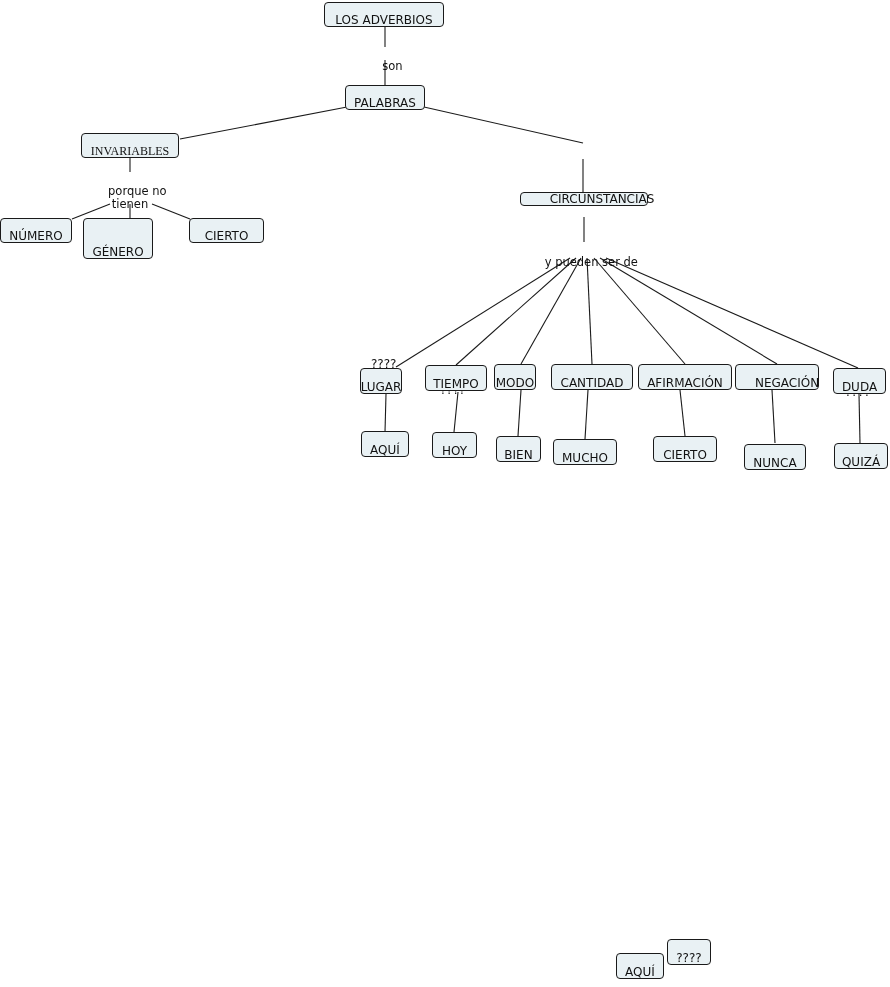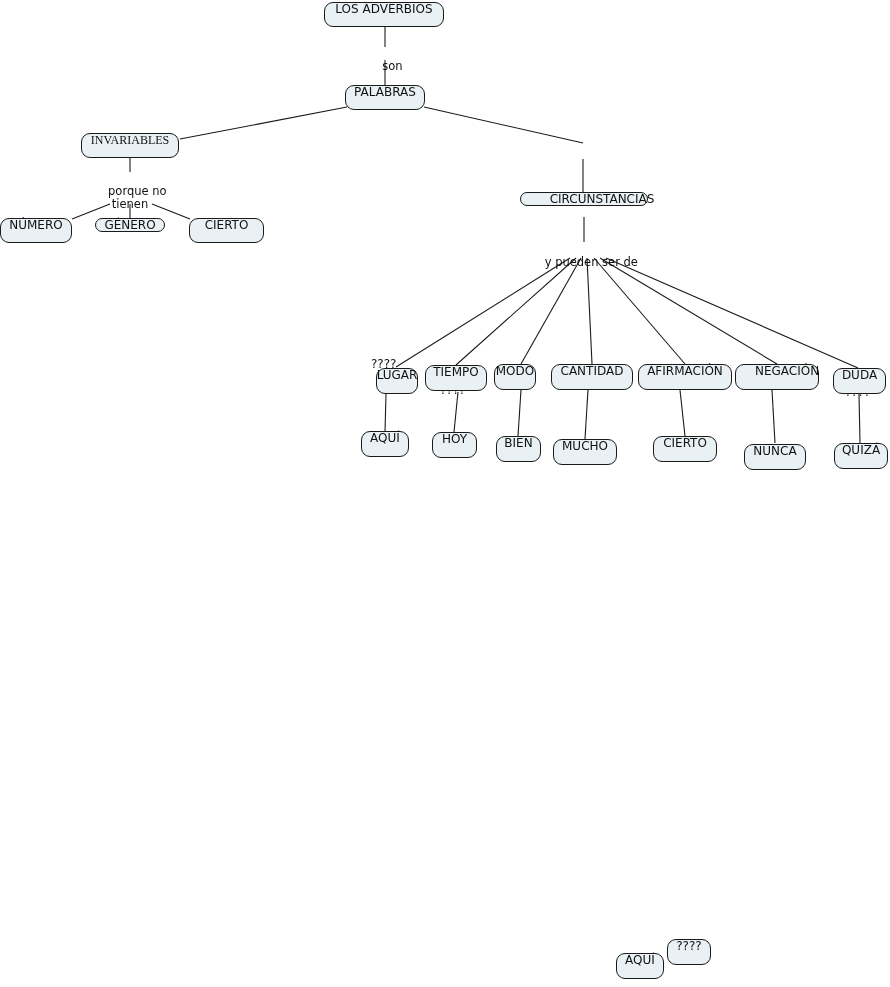--- a/index.html
+++ b/index.html
@@ -27,26 +27,26 @@
     width: 890px;
     height: 987px;
     pointer-events: none;
     z-index: 1;
   }
   .node {
     position: absolute;
     box-sizing: border-box;
     background: #e9f1f4;
     border: 1px solid #1a1a1a;
-    border-radius: 9px;
+    border-radius: 4px;
     color: #111111;
     font-size: 12px;
     line-height: 1;
     display: flex;
-    align-items: flex-start;
+    align-items: flex-end;
     justify-content: center;
     white-space: nowrap;
     z-index: 3;
     padding: 0 8px;
   }
   .linklabel {
     position: absolute;
     color: #111111;
     font-size: 11.5px;
     line-height: 13px;
@@ -125,21 +125,21 @@
 
   <div class="linklabel" style="left:80px; top:172px; width:100px;">
     <span>porque no
 tienen</span>
   </div>
 
   <div class="node" style="left:0px; top:218px; width:72px; height:25px;">
     <span>NÚMERO</span>
   </div>
 
-  <div class="node" style="left:95px; top:218px; width:70px; height:14px;">
+  <div class="node" style="left:83px; top:218px; width:70px; height:41px;">
     <span>GÉNERO</span>
   </div>
 
   <div class="node" style="left:189px; top:218px; width:75px; height:25px;">
     <span>CIERTO</span>
   </div>
 
 
   <div class="node" style="left:520px; top:192px; width:128px; height:14px;padding-left:44px;">
     <span>CIRCUNSTANCIAS</span>
@@ -152,21 +152,21 @@
   <div class="qmark" style="left:371px; top:358px;">
     <span>????</span>
   </div>
   <div class="qmark" style="left:440px; top:384px;">
     <span>????</span>
   </div>
   <div class="qmark" style="left:845px; top:386px;">
     <span>????</span>
   </div>
 
-  <div class="node" style="left:360px; top:368px; width:42px; height:26px;margin-left:16px;">
+  <div class="node" style="left:360px; top:368px; width:42px; height:26px;">
     <span>LUGAR</span>
   </div>
 
   <div class="node" style="left:425px; top:365px; width:62px; height:26px;">
     <span>TIEMPO</span>
   </div>
 
   <div class="node" style="left:494px; top:364px; width:42px; height:26px;">
     <span>MODO</span>
   </div>

